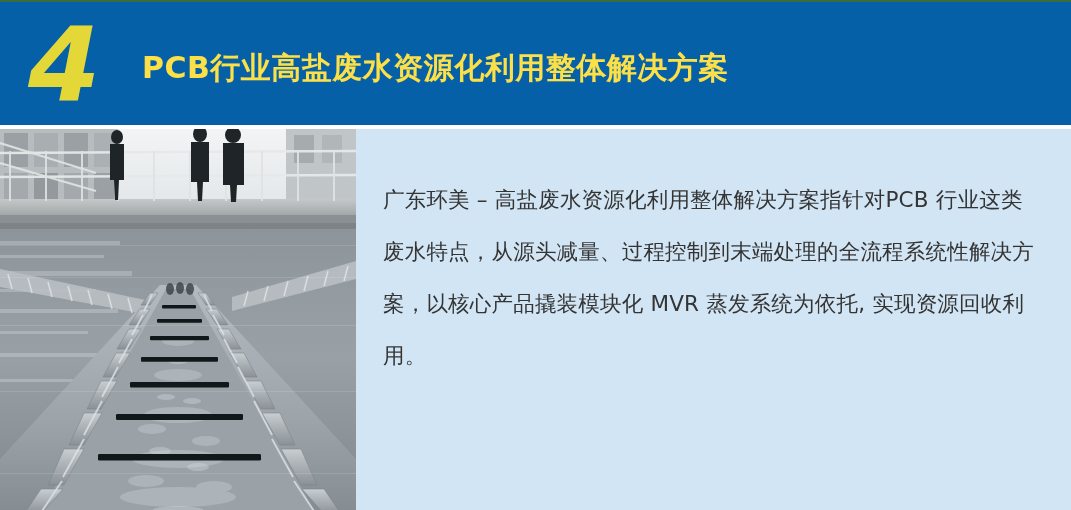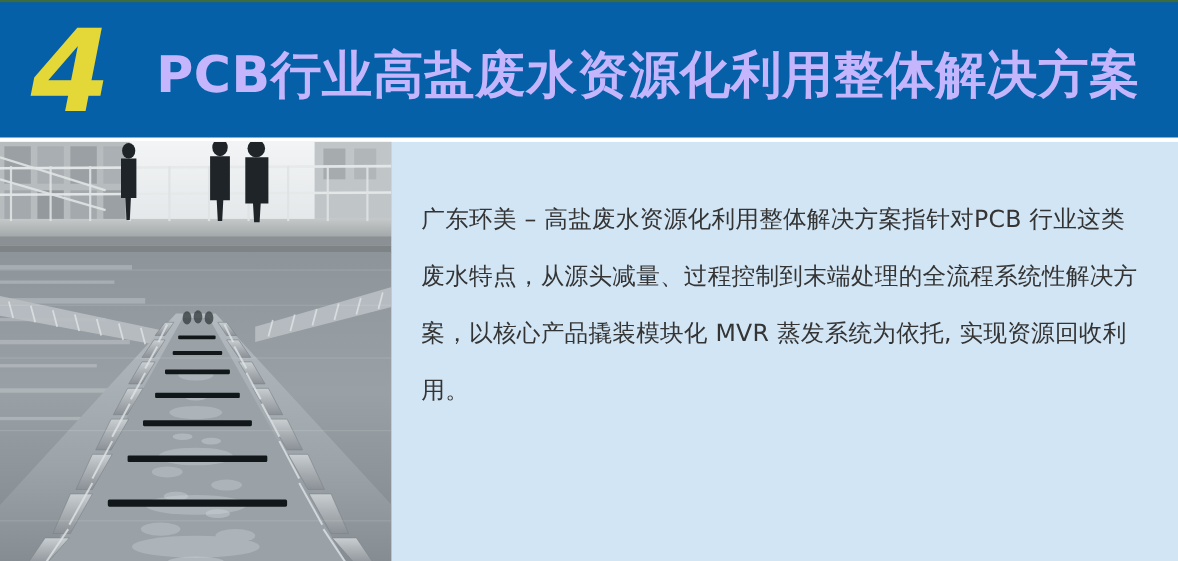--- a/index.html
+++ b/index.html
@@ -28,22 +28,22 @@
     font-size:104px; line-height:100px;
     font-weight:bold; font-style:italic;
     font-family:"DejaVu Sans","Liberation Sans",sans-serif;
     letter-spacing:-2px;
     text-align:left;
     user-select:none;
   }
   .banner-title {
     position:absolute; left:142px; top:36px;
     height:60px; line-height:60px;
-    color:#c4b5fd;
-    font-size:46px;
+    color:#fde047;
+    font-size:30px;
     font-weight:bold;
     letter-spacing:0.5px;
     white-space:nowrap;
   }
 
   
   .lower { position:absolute; left:0; top:129px; width:1071px; height:452px; }
 
   
   .photo {

